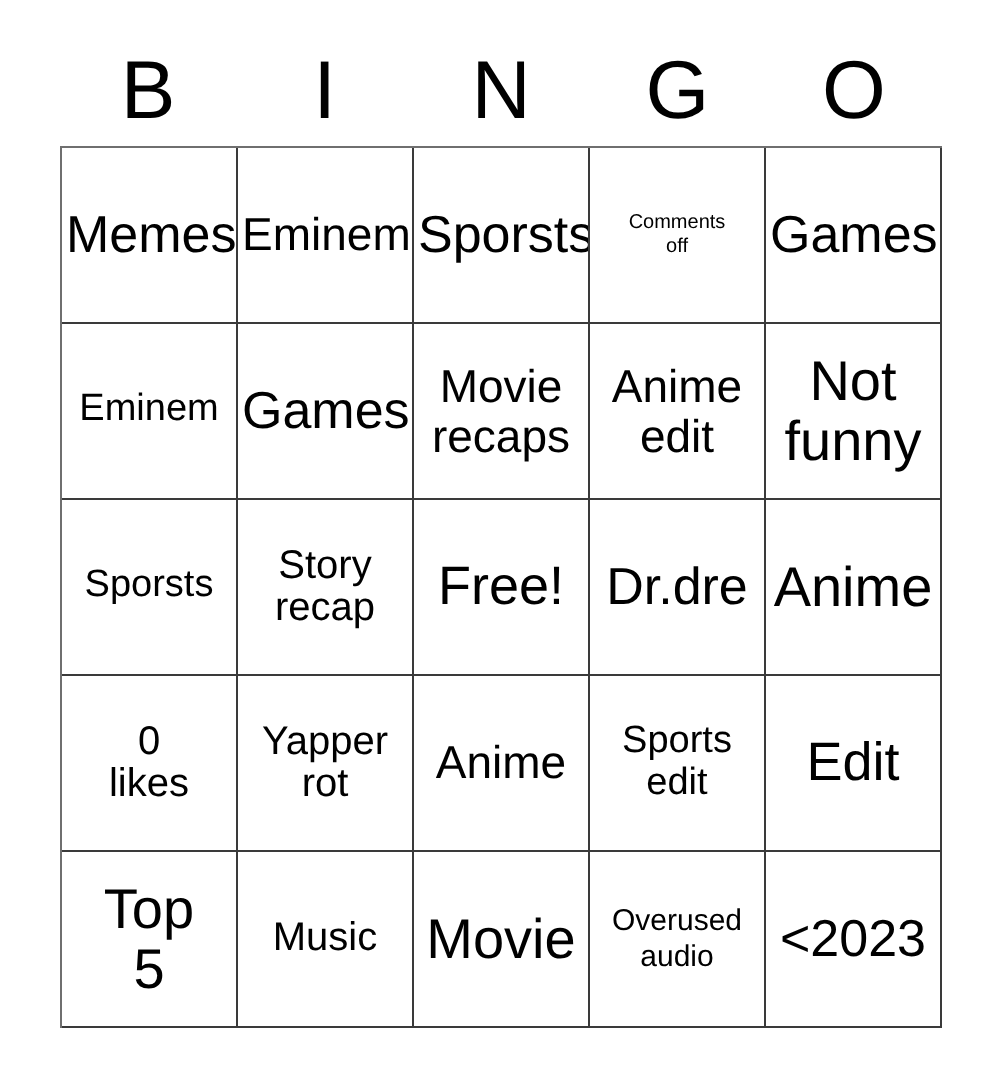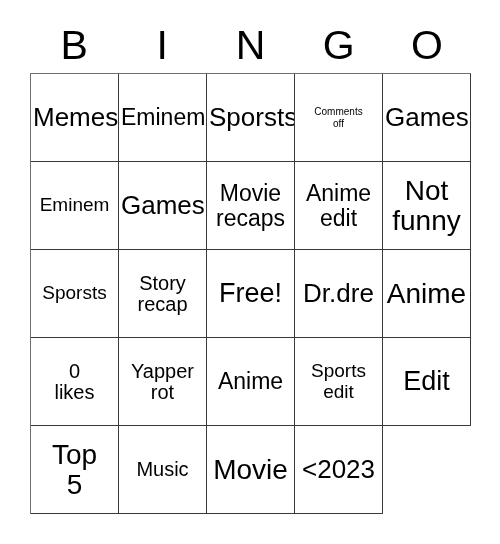--- a/index.html
+++ b/index.html
@@ -176,17 +176,21 @@
         <span class="cell-text s-huge">Top
 5</span>
       </div>
       <div class="cell">
         <span class="cell-text s-xxl">Music</span>
       </div>
       <div class="cell">
         <span class="cell-text s-huge">Movie</span>
       </div>
       <div class="cell">
+        <span class="cell-text s-sm">Overused
+audio</span>
+      </div>
+      <div class="cell">
         <span class="cell-text s-xl">&lt;2023</span>
       </div>
     </div>
 
 </div>
 
 </body></html>

